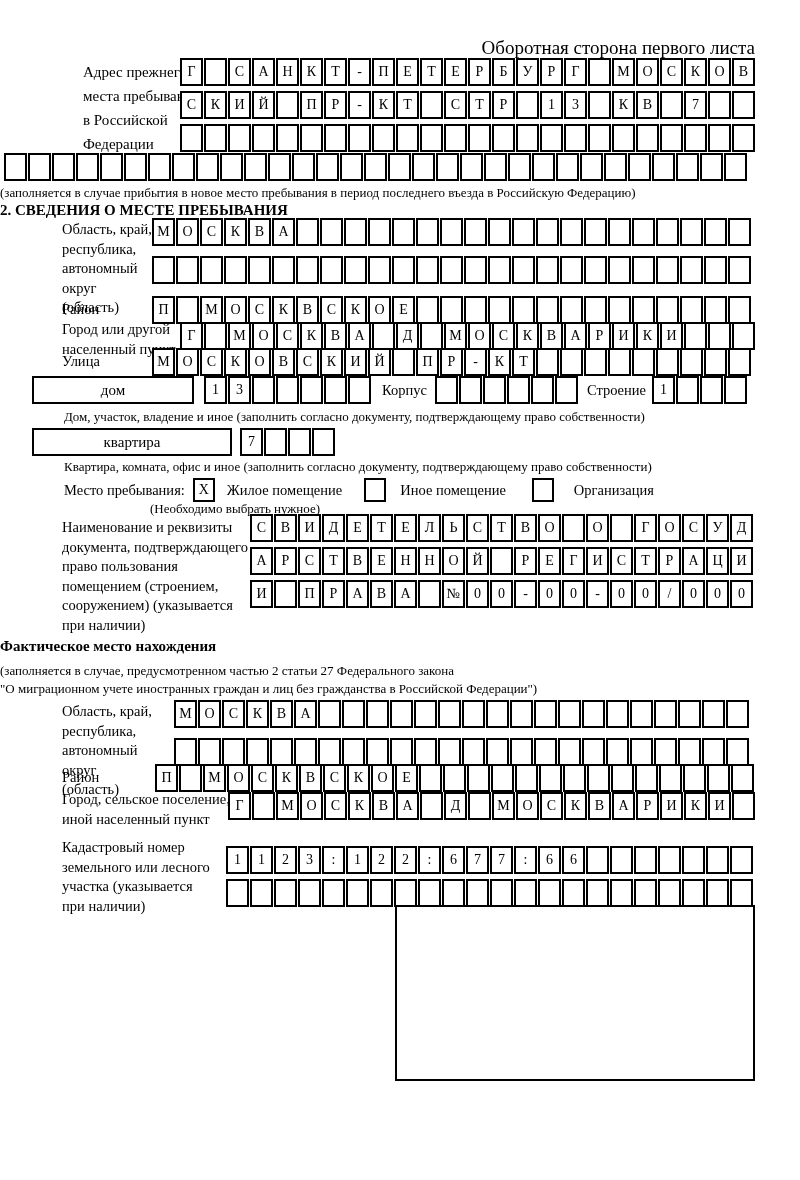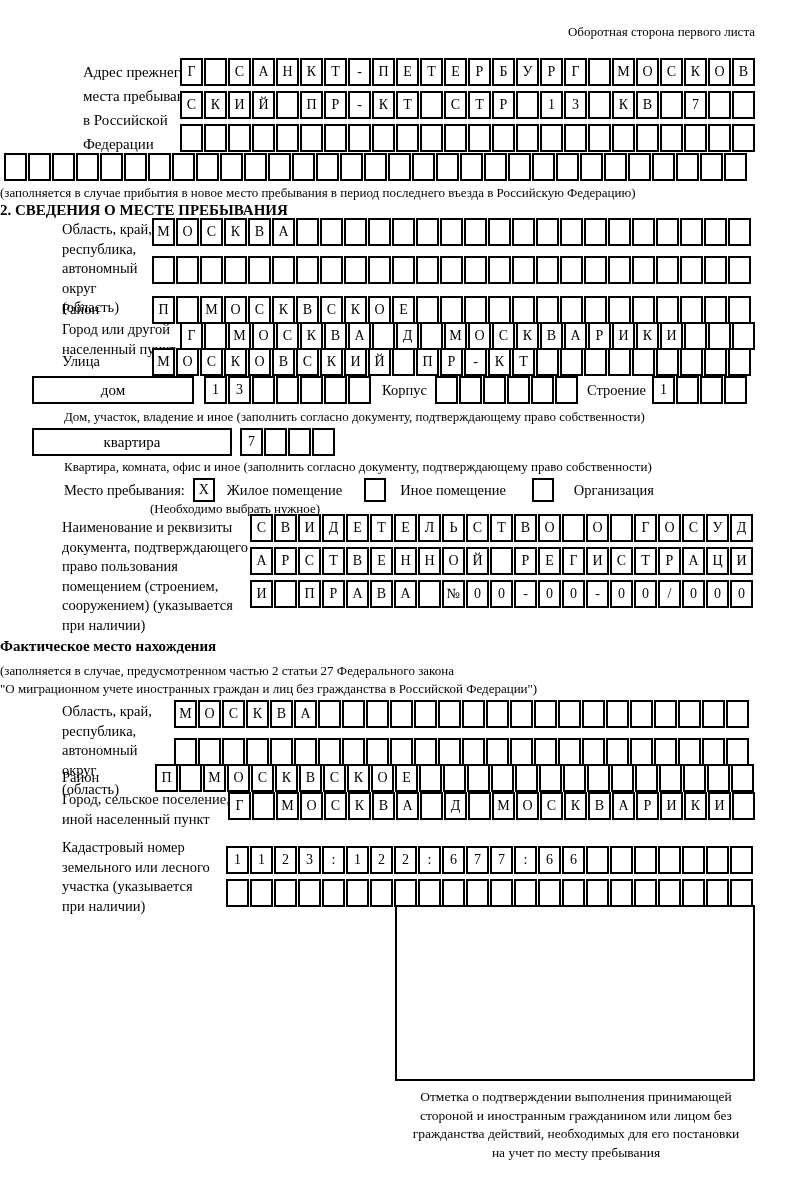--- a/index.html
+++ b/index.html
@@ -22,21 +22,21 @@
             align-items:center;justify-content:center;font-size:14px;background:#fff;}
   .rowflex{display:flex;align-items:flex-end;}
   .stamp-box{border:2px solid #000;background:#fff;}
   .caption{font-size:13.5px;line-height:18.5px;text-align:center;white-space:pre-line;}
 </style>
 </head>
 <body>
 
 <div class="page">
 
-  <div class="abs" style="top:24px;right:45px;font-size:13px;">Оборотная сторона первого листа</div>
+  <div class="abs" style="top:37px;right:45px;font-size:19px;">Оборотная сторона первого листа</div>
 
   <div class="abs addr-label" style="top:60px;left:64px;width:120px;margin-left:19px;">Адрес прежнего
 места пребывания
 в Российской
 Федерации</div>
   <div class="abs cells" style="top:58px;left:180px;">
       <span class="cell">Г</span>
       <span class="cell"></span>
       <span class="cell">С</span>
       <span class="cell">А</span>
@@ -588,18 +588,14 @@
       <span class="cell"></span>
       <span class="cell"></span>
       <span class="cell"></span>
       <span class="cell"></span>
       <span class="cell"></span>
       <span class="cell"></span>
       <span class="cell"></span>
     </div>
 
   <div class="abs stamp-box" style="top:905px;left:395px;width:356px;height:172px;"></div>
-  <div class="abs caption" style="top:1088px;left:390px;width:372px;">Отметка о подтверждении выполнения принимающей
-стороной и иностранным гражданином или лицом без
-гражданства действий, необходимых для его постановки
-на учет по месту пребывания</div>
 
 </div>
 
 </body></html>

